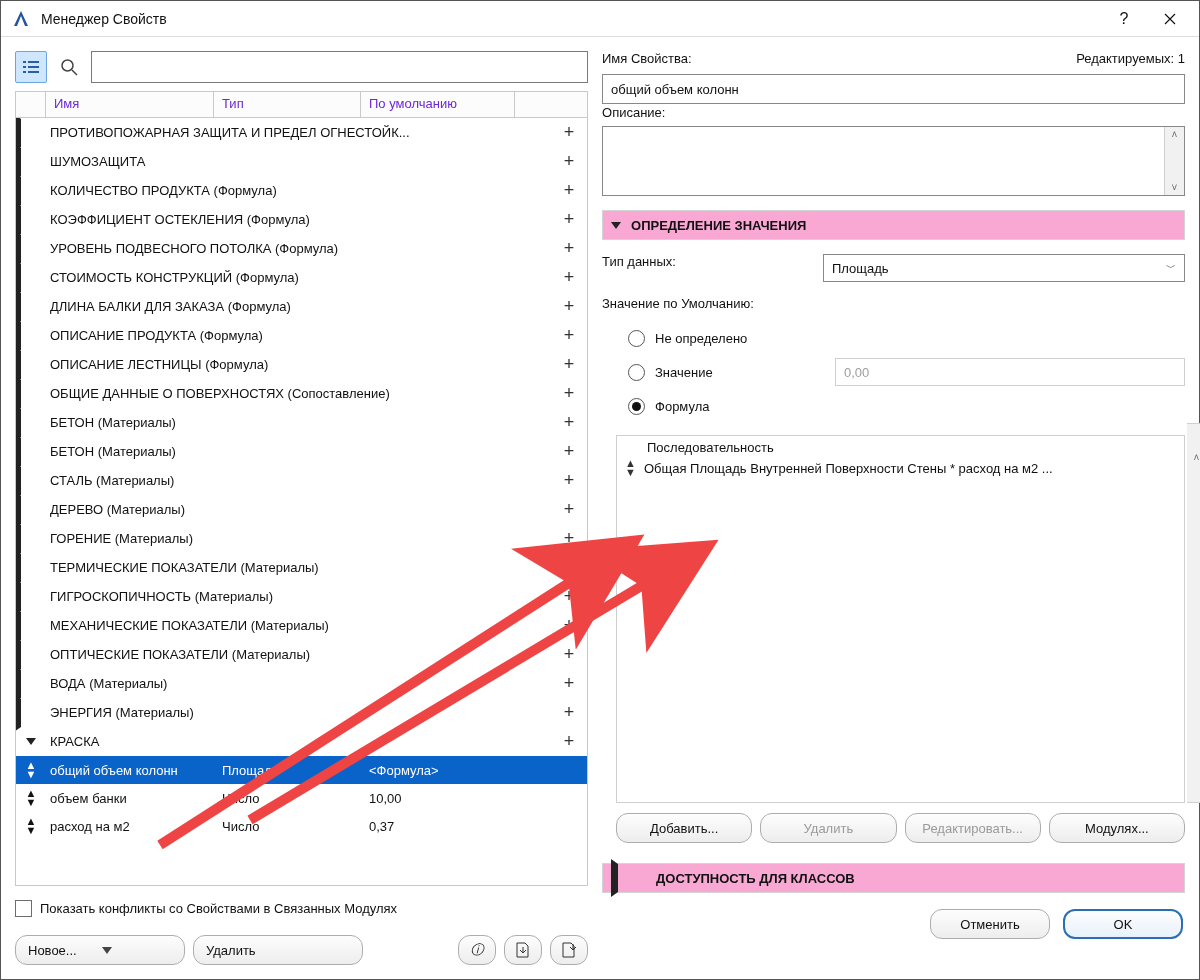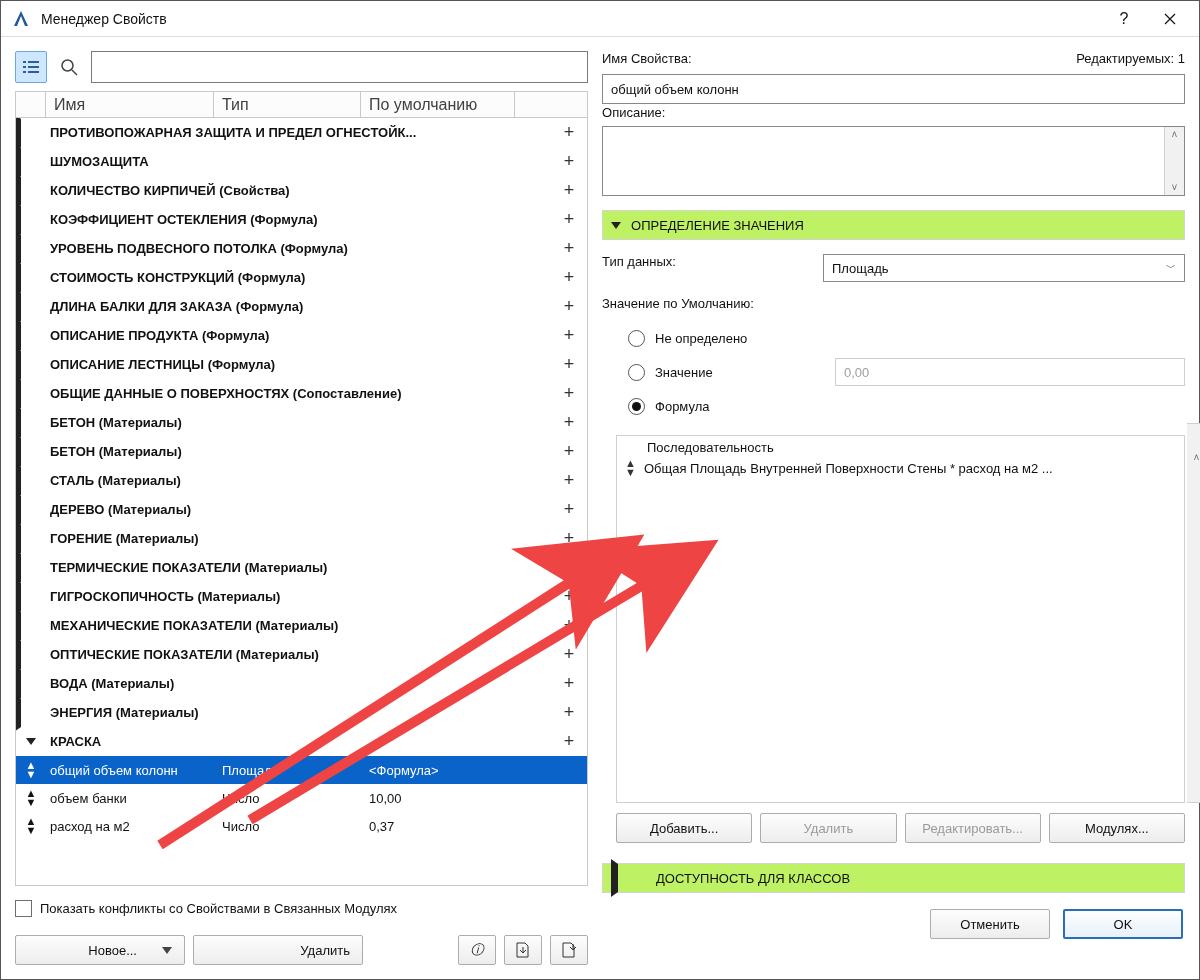--- a/index.html
+++ b/index.html
@@ -16,54 +16,54 @@
   .left{width:49%;padding:14px 0 14px 14px;display:flex;flex-direction:column}
   .right{width:51%;padding:14px 14px 14px 14px;display:flex;flex-direction:column}
   
   .lefttop{display:flex;align-items:center;gap:6px;margin-bottom:8px}
   .iconbtn{width:32px;height:32px;border:1px solid #adadad;background:#f6f6f6;display:flex;align-items:center;justify-content:center;border-radius:2px}
   .iconbtn.active{background:#cfe6ff;border-color:#6aa5e5}
   .iconbtn.flat{border:0;background:transparent}
   .searchbox{flex:1;height:32px;border:1px solid #7a7a7a;background:#fff}
   
   .theadrow{height:26px;display:flex;border:1px solid #c9c9c9;border-bottom:0;background:#fcfcfc}
-  .theadrow .col{height:100%;border-right:1px solid #c9c9c9;padding:4px 8px;color:#404040;font-size:16px}
+  .theadrow .col{height:100%;border-right:1px solid #c9c9c9;padding:4px 8px;color:#6d28d9;font-size:13px}
   .col-exp{width:30px}
   .col-name{width:168px}.col-type{width:147px}.col-def{width:154px}.col-add{width:30px;border-right:0!important}
   
   .tree{flex:1;border:1px solid #c9c9c9;overflow:hidden;position:relative;background:#fff}
   .row{height:29px;display:flex;align-items:center}
   .row .cexp{width:30px;display:flex;align-items:center;justify-content:center}
-  .row .cname{flex:1;padding-left:4px;font-weight:700;white-space:nowrap;overflow:hidden;text-overflow:ellipsis}
+  .row .cname{flex:1;padding-left:4px;font-weight:400;white-space:nowrap;overflow:hidden;text-overflow:ellipsis}
   .row .cadd{width:36px;display:flex;align-items:center;justify-content:center;font-size:18px;font-weight:400;color:#333}
   .row.group{}
   .leafrow{height:28px;display:flex;align-items:center}
   .leafrow.sel{background:#0a63c8}
   .leafrow.sel span{color:#fff!important}
   .leafrow .cexp{width:30px;display:flex;align-items:center;justify-content:center}
   .leafrow .c1{width:168px;padding-left:4px}
   .leafrow .c2{width:147px;padding-left:8px}
   .leafrow .c3{flex:1;padding-left:8px}
   .tri{display:inline-block;width:0;height:0}
   .tri.right{border-top:5px solid transparent;border-bottom:5px solid transparent;border-left:7px solid #222}
   .tri.down{border-left:5px solid transparent;border-right:5px solid transparent;border-top:7px solid #222}
   .sortglyph{font-size:11px;line-height:9px}
   
   .leftbottom1{display:flex;align-items:center;gap:8px;margin-top:14px}
   .chk{width:17px;height:17px;border:1px solid #6d6d6d}
   .leftbottom2{display:flex;align-items:center;gap:8px;margin-top:18px}
-  .btn-std{height:30px;border:1px solid #adadad;background:linear-gradient(#fdfdfd,#ededed);padding:0 12px;display:flex;align-items:center;justify-content:center;border-radius:2px}
-  .btn-std.w1{width:170px;justify-content:flex-end;gap:25px}
+  .btn-std{height:30px;border:1px solid #adadad;background:linear-gradient(#fdfdfd,#ededed);padding:0 12px;display:flex;align-items:center;justify-content:center;border-radius:12px}
+  .btn-std.w1{width:170px;justify-content:flex-start;gap:25px}
   .btn-std.sq{width:38px;padding:0}
   
   .right .label{font-size:13px;margin-bottom:6px}
   .right .input{height:30px;border:1px solid #888;width:100%;padding:0 8px;background:#fff}
   .right .textarea{height:70px;border:1px solid #888;width:100%;background:#fff;position:relative}
   .tascroll{position:absolute;right:0;top:0;bottom:0;width:20px;display:flex;flex-direction:column;justify-content:space-between;align-items:center;padding:2px 0;background:#f1f1f1;border-left:1px solid #d0d0d0}
-  .sectionhdr{height:30px;background:#bef264;border:1px solid #d4d4d4;display:flex;align-items:center;padding:0 8px;font-weight:400;margin-top:14px}
+  .sectionhdr{height:30px;background:#f9a8d4;border:1px solid #d4d4d4;display:flex;align-items:center;padding:0 8px;font-weight:700;margin-top:14px}
   .sectionhdr .tri{margin-right:10px}
   .formrow{display:flex;align-items:flex-start;margin-top:14px;gap:16px}
   .formrow .flabel{width:205px}
   .select{flex:1;height:28px;border:1px solid #888;display:flex;align-items:center;justify-content:space-between;padding:0 8px;background:#fff}
   .btn-disabled{flex:1;height:30px;border:1px solid #cfcfcf;background:#f3f3f3;color:#9a9a9a;display:flex;align-items:center;justify-content:center}
   .radiogrp{margin-top:10px;padding-left:26px}
   .radio{display:flex;align-items:center;gap:10px;height:34px}
   .rcircle{width:17px;height:17px;border:1px solid #555;border-radius:50%;position:relative}
   .rcircle.sel::after{content:"";position:absolute;left:3px;top:3px;width:9px;height:9px;background:#111;border-radius:50%}
   .rnum{width:350px;height:28px;border:1px solid #cfcfcf;color:#9e9e9e;padding:0 8px;display:flex;align-items:center;margin-left:auto}
@@ -148,21 +148,21 @@
               <div class="cexp">
                 <span class="tri right"></span>
               </div>
   <div class="cname">ШУМОЗАЩИТА</div>
   <div class="cadd">+</div>
             </div>
             <div class="row group">
               <div class="cexp">
                 <span class="tri right"></span>
               </div>
-  <div class="cname">КОЛИЧЕСТВО КИРПИЧЕЙ (Свойства)</div>
+  <div class="cname">КОЛИЧЕСТВО ПРОДУКТА (Формула)</div>
   <div class="cadd">+</div>
             </div>
             <div class="row group">
               <div class="cexp">
                 <span class="tri right"></span>
               </div>
   <div class="cname">КОЭФФИЦИЕНТ ОСТЕКЛЕНИЯ (Формула)</div>
   <div class="cadd">+</div>
             </div>
             <div class="row group">

